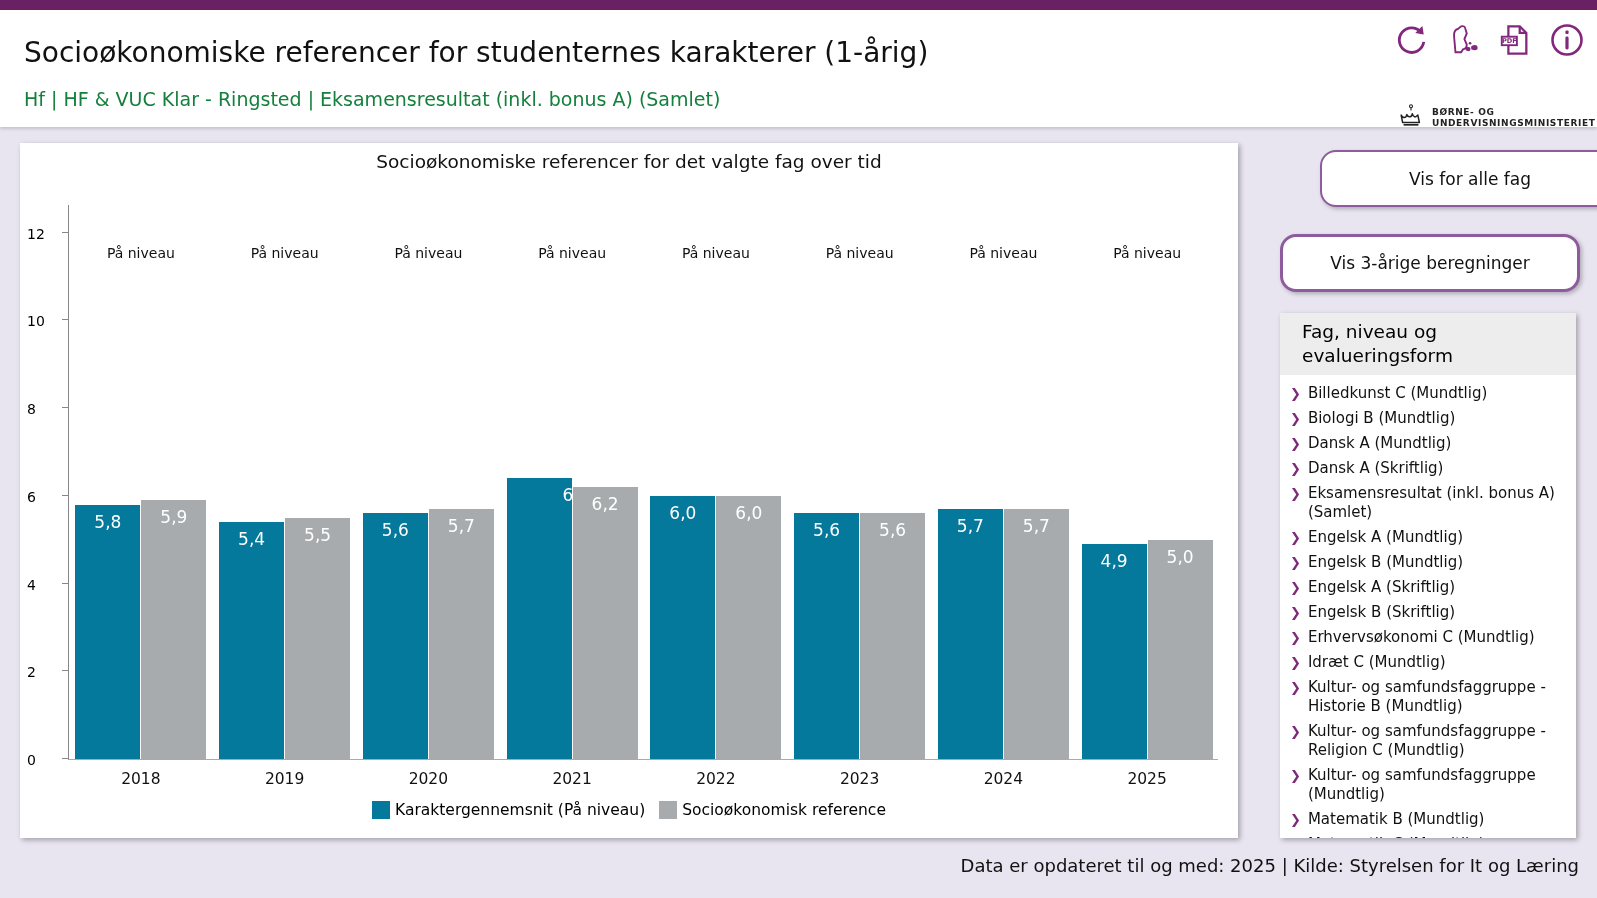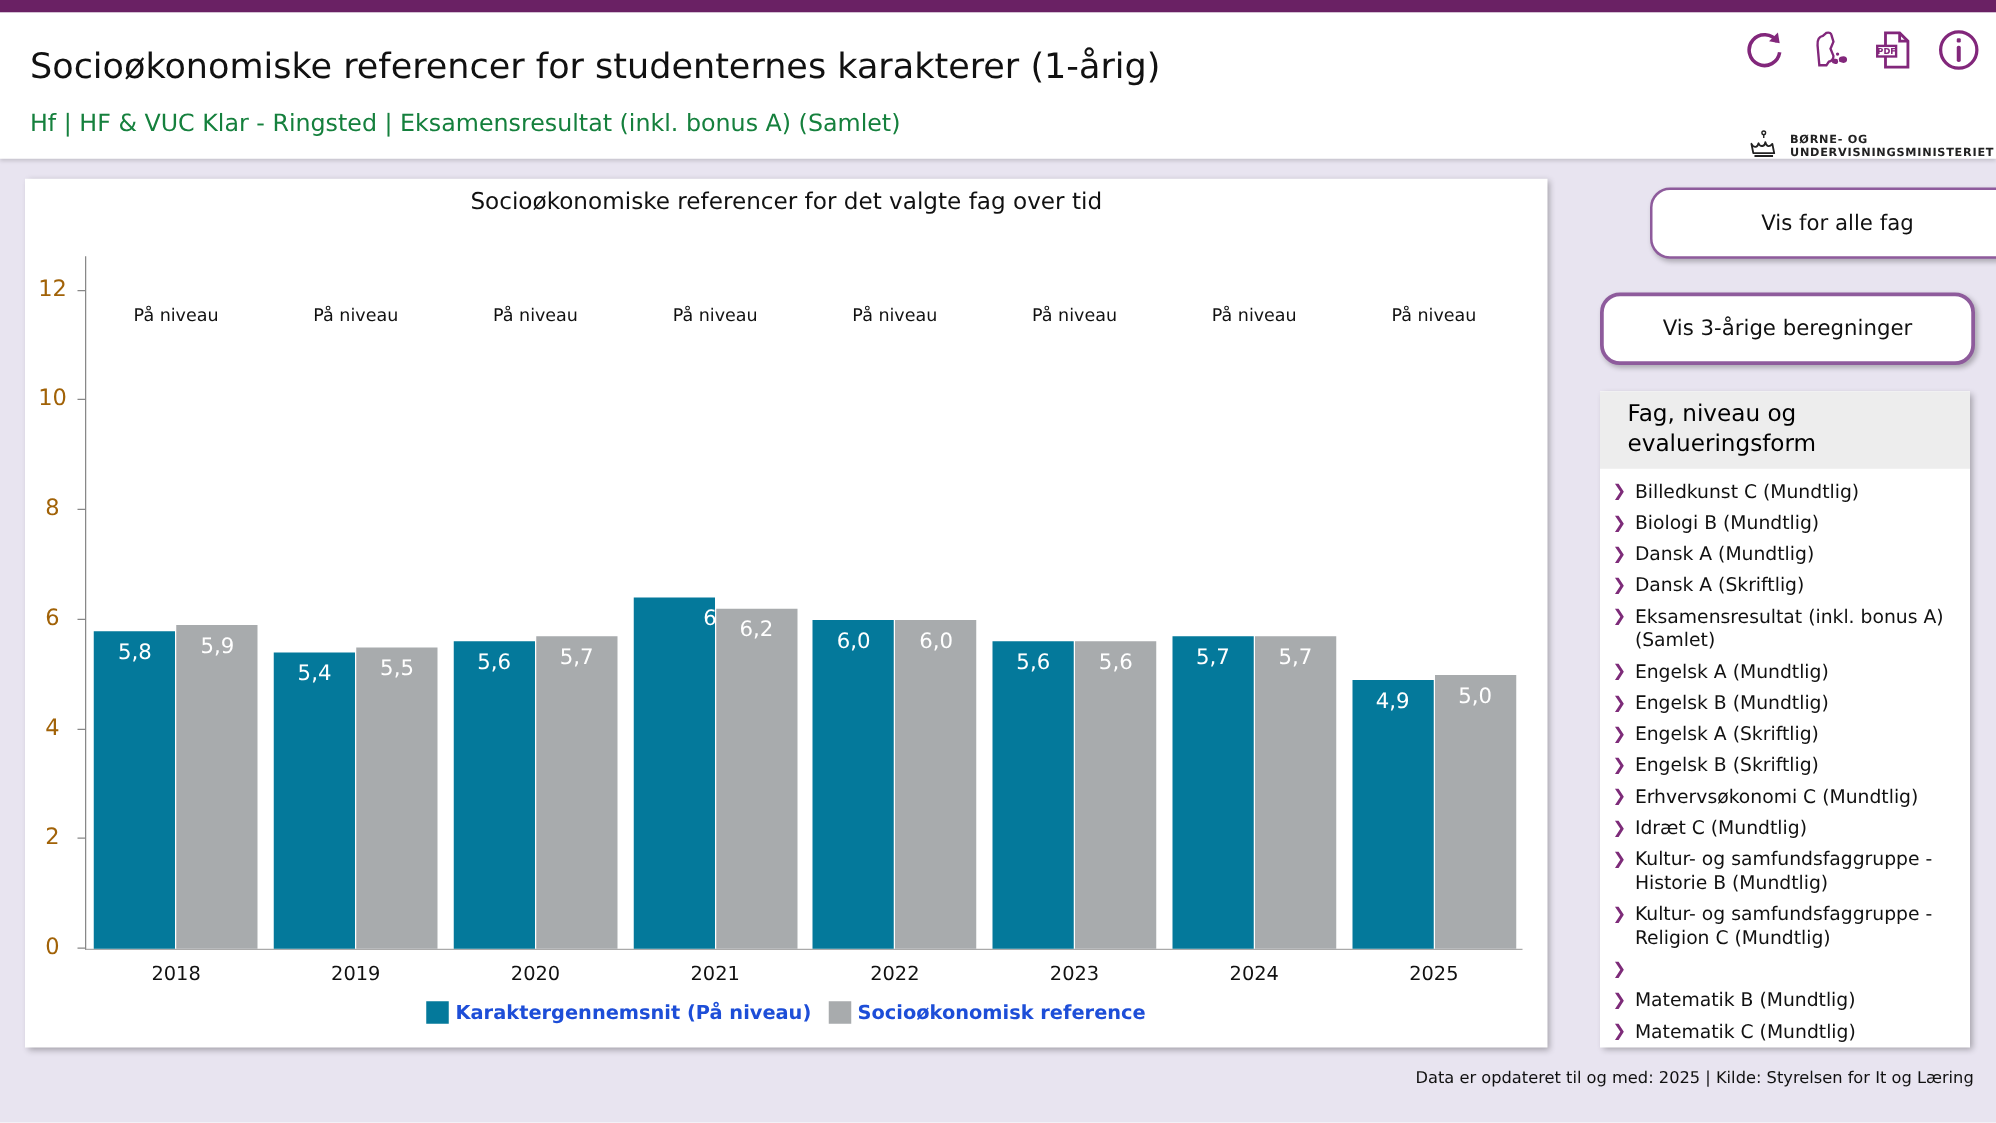--- a/index.html
+++ b/index.html
@@ -16,46 +16,46 @@
   .page-title { position:absolute; left:24px; top:26px; font-size:28px; color:#111; }
   .page-subtitle { position:absolute; left:24px; top:78px; font-size:19px; color:#15803d; }
   .header-icons { position:absolute; left:1393px; top:12px; display:flex; gap:16px; align-items:center; }
   .hicon { width:36px; height:36px; display:flex; align-items:center; justify-content:center; cursor:pointer; }
   .ministry { position:absolute; left:1398px; top:78px; display:flex; align-items:center; gap:8px;margin-top:15px; }
   .ministry-text { font-size:9px; font-weight:bold; letter-spacing:0.6px; color:#222; line-height:11px; }
   
   .chart-card { position:absolute; left:20px; top:143px; width:1218px; height:695px; background:#fff; box-shadow:2px 2px 5px rgba(0,0,0,0.3); }
   .chart-title { position:absolute; left:0; top:8px; width:100%; text-align:center; font-size:18.5px; color:#111; }
   .plot-area { position:absolute; left:48px; top:62px; width:1150px; height:555px; border-left:1px solid #888; border-bottom:1px solid #aaa; }
-  .ytick-label { position:absolute; width:30px; text-align:center; font-size:18px; color:#a16207; }
+  .ytick-label { position:absolute; width:30px; text-align:left; font-size:14px; color:#000000; }
   .ytick-mark { position:absolute; width:6px; height:1px; background:#888; }
   .bar { position:absolute; bottom:0; }
   .bar-value-label { position:absolute; text-align:center; font-size:17px; color:#ffffff; }
   .group-annotation { position:absolute; text-align:center; font-size:14px; color:#111; }
   .x-axis-label { position:absolute; text-align:center; font-size:15.5px; color:#111; }
   .legend { position:absolute; left:0; top:658px; width:100%; display:flex; justify-content:center; gap:14px; }
-  .legend-entry { display:flex; align-items:flex-start; gap:5px; font-size:15.5px; color:#1d4ed8;font-weight:bold; }
+  .legend-entry { display:flex; align-items:flex-start; gap:5px; font-size:15.5px; color:#000000; }
   .legend-swatch { width:18px; height:18px; display:inline-block; }
   
   .action-button {
     position:absolute; left:1280px; width:300px; height:57px;
     background:#fff; border:2px solid #8E5B9C; border-radius:16px;
     font-family:inherit; font-size:17px; color:#111; cursor:pointer;
     box-shadow:2px 2px 4px rgba(0,0,0,0.25);
   }
   #btn-all-subjects { top:150px;margin-left:40px; }
   #btn-3year { top:234px; height:58px; border-width:3px; }
   .subject-card { position:absolute; left:1280px; top:313px; width:296px; height:525px; background:#fff; box-shadow:2px 2px 5px rgba(0,0,0,0.3); overflow:hidden; }
   .subject-card-header { background:#EDEDED; padding:7px 6px 7px 22px; font-size:18.5px; line-height:24px; color:#000000; }
   .subject-list { padding:6px 4px 4px 8px; }
   .subject-item { display:flex; align-items:flex-start; padding:3px 0; cursor:pointer; }
   .subject-item .chev { color:#7D2B79; font-size:13px; font-weight:bold; line-height:19px; margin:0 7px 0 2px; flex:0 0 auto; }
   .subject-item .sub-label { font-size:15px; line-height:19px; color:#111; }
   
-  .footer-note { position:absolute; right:18px; top:855px; font-size:13px; color:#111; }
+  .footer-note { position:absolute; right:18px; top:855px; font-size:18px; color:#111; }
 </style>
 </head>
 <body>
 
 <div class="top-strip"></div>
 <div class="header">
   <div class="page-title">Socioøkonomiske referencer for studenternes karakterer (1-årig)</div>
   <div class="page-subtitle">Hf | HF &amp; VUC Klar - Ringsted | Eksamensresultat (inkl. bonus A) (Samlet)</div>
 
   <div class="header-icons">
@@ -237,20 +237,21 @@
       <div class="subject-item">
         <span class="chev">❯</span>
         <span class="sub-label">Kultur- og samfundsfaggruppe - Historie B (Mundtlig)</span>
       </div>
       <div class="subject-item">
         <span class="chev">❯</span>
         <span class="sub-label">Kultur- og samfundsfaggruppe - Religion C (Mundtlig)</span>
       </div>
       <div class="subject-item">
         <span class="chev">❯</span>
+        <span class="sub-label">Kultur- og samfundsfaggruppe (Mundtlig)</span>
       </div>
       <div class="subject-item">
         <span class="chev">❯</span>
         <span class="sub-label">Matematik B (Mundtlig)</span>
       </div>
       <div class="subject-item">
         <span class="chev">❯</span>
         <span class="sub-label">Matematik C (Mundtlig)</span>
       </div>
     </div>

